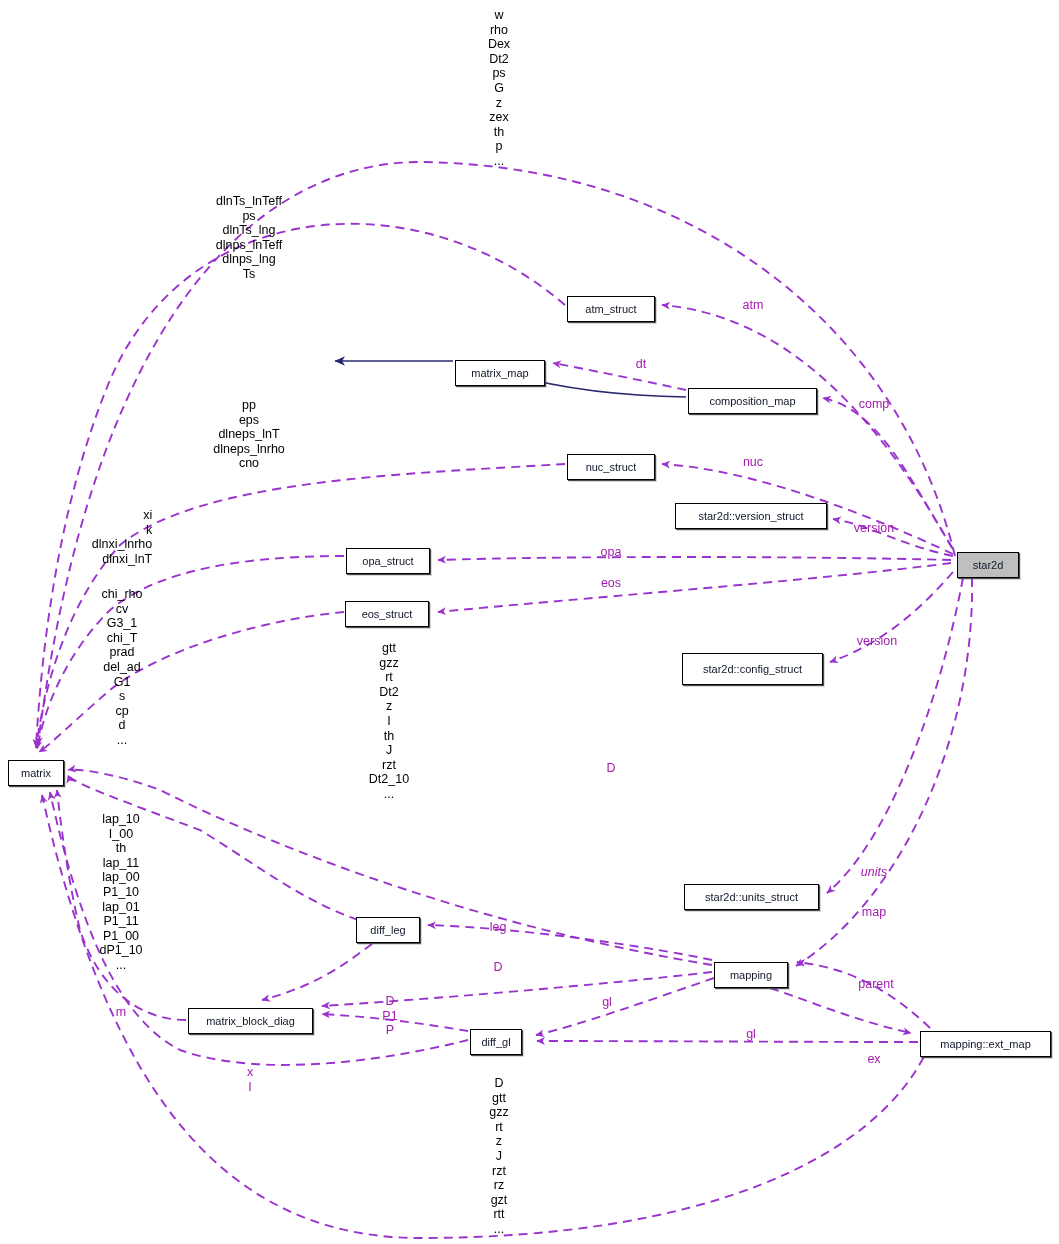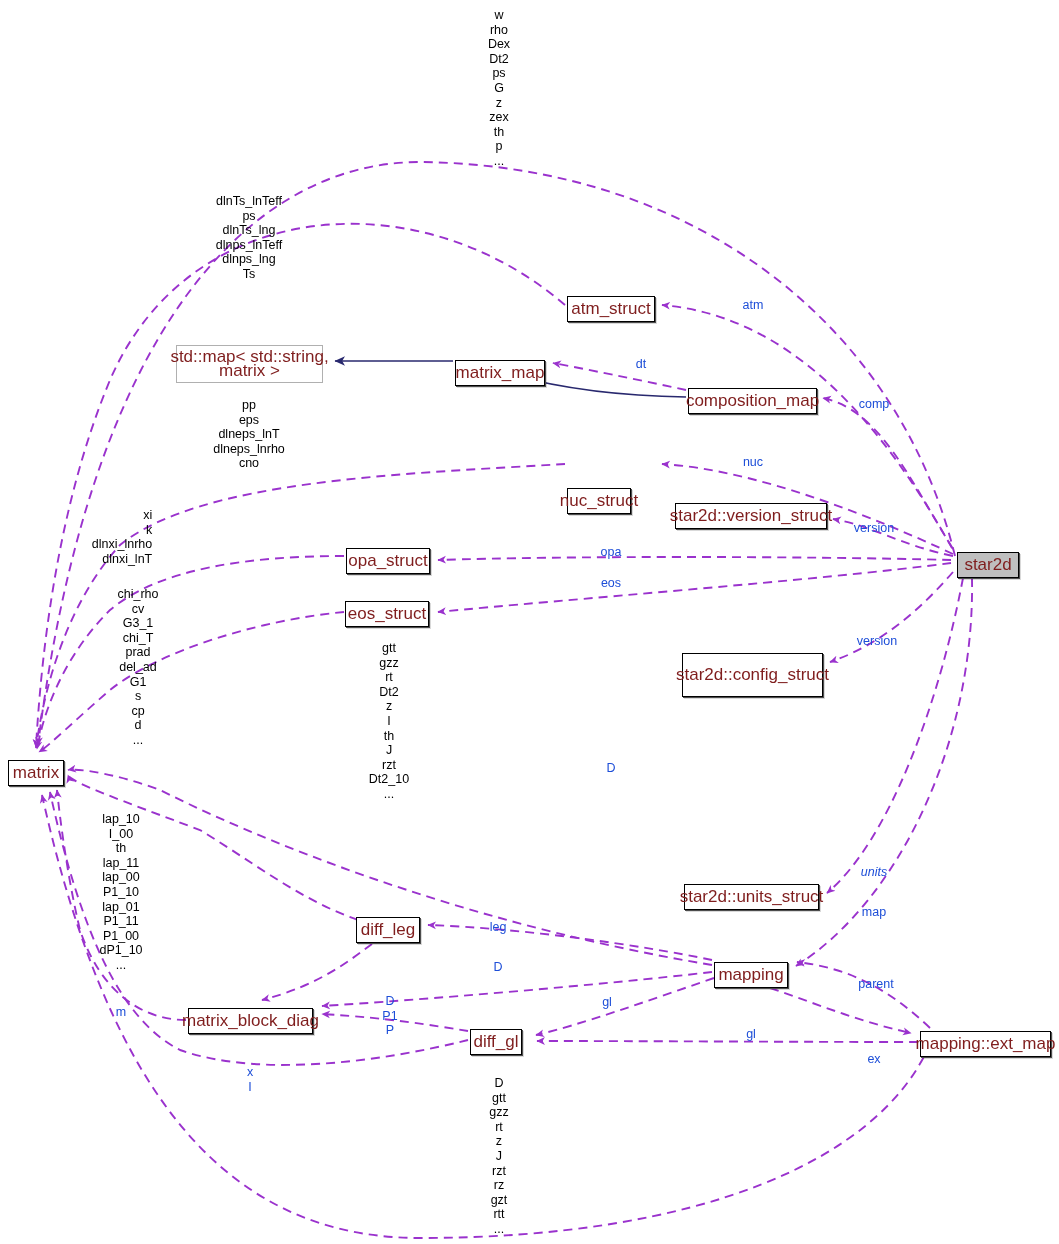--- a/index.html
+++ b/index.html
@@ -1,25 +1,25 @@
 <!DOCTYPE html>
 <html><head>
 <meta charset="utf-8">
 <style>
   html,body{margin:0;padding:0;background:#ffffff;}
   body{width:1059px;height:1244px;position:relative;font-family:"Liberation Sans",sans-serif;}
   #canvas{position:absolute;left:0;top:0;width:1059px;height:1244px;}
   svg#edges{position:absolute;left:0;top:0;width:1059px;height:1244px;}
   .node{position:absolute;box-sizing:border-box;border:1px solid #000;background:#fff;
         display:flex;align-items:center;justify-content:center;text-align:center;
-        font-size:17px;color:#7f1d1d;line-height:14px;
+        font-size:11px;color:#0f172a;line-height:14px;
         box-shadow:1px 1px 0 0 #4d4d4d, 2px 2px 0 0 rgba(0,0,0,0.15);}
   .node.highlight{background:#bfbfbf;}
   .node.soft{border:1px solid #b0b0b0;box-shadow:none;}
-  .elabel{position:absolute;font-size:12.5px;color:#1d4ed8;white-space:pre;line-height:14.6px;
+  .elabel{position:absolute;font-size:12.5px;color:#a21caf;white-space:pre;line-height:14.6px;
           text-align:center;transform:translateX(-50%);}
   .mlabel{position:absolute;font-size:12.5px;color:#000;white-space:pre;line-height:14.6px;
           text-align:center;transform:translateX(-50%);}
 </style>
 </head>
 <body>
 
 <div id="canvas">
 
   <svg id="edges" viewBox="0 0 1059 1244">
@@ -96,34 +96,32 @@
       <path d="M686,397 C620,396 560,388 512,375"></path>
     </g>
   </svg>
 
   <div class="node highlight" style="left:957px;top:552px;width:62px;height:26px;">star2d</div>
 
   <div class="node" style="left:567px;top:296px;width:88px;height:26px;">atm_struct</div>
 
   <div class="node" style="left:455px;top:360px;width:90px;height:26px;">matrix_map</div>
 
-  <div class="node soft" style="left: 176px; top: 345px; width: 147px; height: 38px; white-space: pre;">std::map&lt; std::string,
-matrix &gt;</div>
 
   <div class="node" style="left:688px;top:388px;width:129px;height:26px;">composition_map</div>
 
-  <div class="node" style="left:567px;top:454px;width:64px;height:26px;margin-top:34px;">nuc_struct</div>
+  <div class="node" style="left:567px;top:454px;width:88px;height:26px;">nuc_struct</div>
 
   <div class="node" style="left:675px;top:503px;width:152px;height:26px;">star2d::version_struct</div>
 
   <div class="node" style="left:346px;top:548px;width:84px;height:26px;">opa_struct</div>
 
   <div class="node" style="left:345px;top:601px;width:84px;height:26px;">eos_struct</div>
 
-  <div class="node" style="left:682px;top:653px;width:141px;height:44px;">star2d::config_struct</div>
+  <div class="node" style="left:682px;top:653px;width:141px;height:32px;">star2d::config_struct</div>
 
   <div class="node" style="left:8px;top:760px;width:56px;height:26px;">matrix</div>
 
   <div class="node" style="left:684px;top:884px;width:135px;height:26px;">star2d::units_struct</div>
 
   <div class="node" style="left:356px;top:917px;width:64px;height:26px;">diff_leg</div>
 
   <div class="node" style="left:714px;top:962px;width:74px;height:26px;">mapping</div>
 
   <div class="node" style="left:188px;top:1008px;width:125px;height:26px;">matrix_block_diag</div>
@@ -175,21 +173,21 @@
 Ts</div>
   <div class="mlabel" style="left: 249px; top: 398px; white-space: pre;">pp
 eps
 dlneps_lnT
 dlneps_lnrho
 cno</div>
   <div class="mlabel" style="left: 122px; top: 508px; white-space: pre; text-align: right;">xi
 k
 dlnxi_lnrho
 dlnxi_lnT</div>
-  <div class="mlabel" style="left: 122px; top: 587px; white-space: pre; margin-left: 16px;">chi_rho
+  <div class="mlabel" style="left: 122px; top: 587px; white-space: pre;">chi_rho
 cv
 G3_1
 chi_T
 prad
 del_ad
 G1
 s
 cp
 d
 ...</div>

